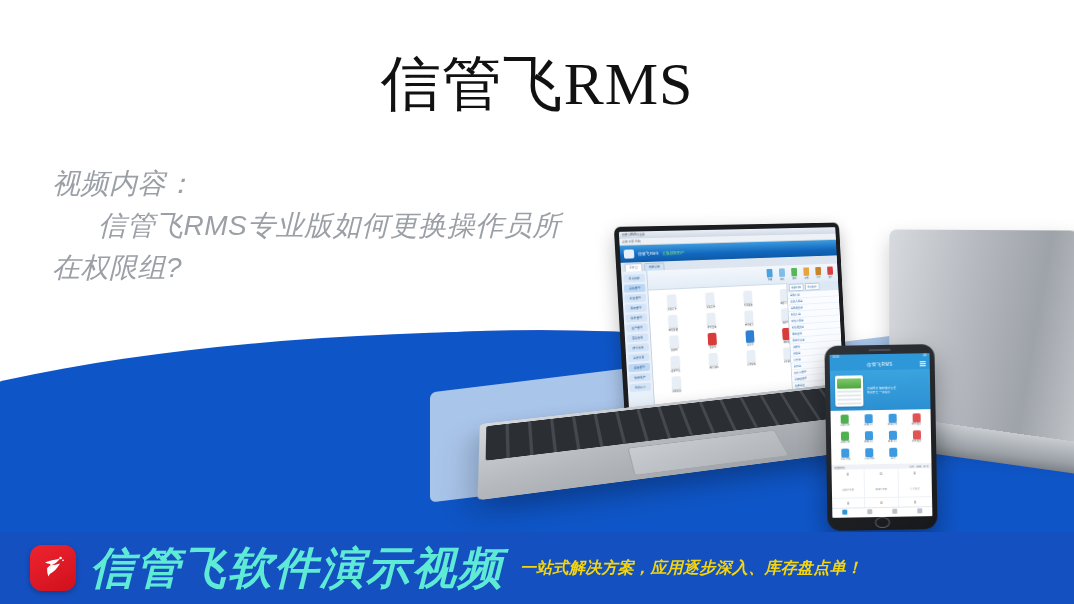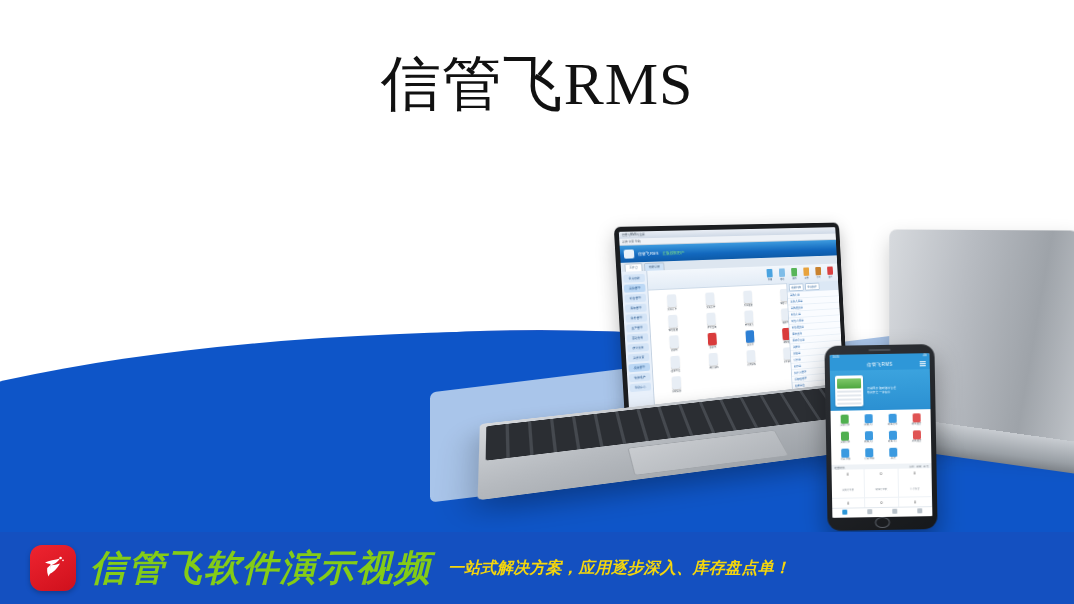--- a/index.html
+++ b/index.html
@@ -214,40 +214,45 @@
     box-sizing:border-box;
   }
   .logo{
     width:46px;height:46px;border-radius:12px;
     background:linear-gradient(150deg,#ee2430,#cf101c);
     position:relative;flex:0 0 auto;margin-right:14px;
     box-shadow:0 2px 5px rgba(0,0,0,.25);
   }
   .logo svg{position:absolute;left:50%;top:50%;transform:translate(-50%,-50%);}
   .banner-title{
-    font-size:36px;font-weight:700;font-style:italic;color:#84cc16;
+    font-size:44px;font-weight:700;font-style:italic;color:#5eead4;
     letter-spacing:2px;white-space:nowrap;margin-right:16px;line-height:40px;
   }
   .banner-tag{
     font-size:16px;font-style:italic;font-weight:700;color:#F5D60C;
     white-space:nowrap;letter-spacing:.3px;
   }
 </style>
 </head>
 <body>
 
 <div id="slide">
 
   <div class="wave-light"></div>
   <div class="wave-dark"></div>
   <div class="wave-top"></div>
   <div class="desk-band"></div>
 
   <div class="title">信管飞RMS</div>
 
+  <div class="body-copy">
+    <div>视频内容：</div>
+    <div class="ln2"><span class="indent"></span><span>信管飞RMS专业版如何更换操作员所</span></div>
+    <div>在权限组?</div>
+  </div>
 
   <div class="devices">
 
     <div class="laptop-back"></div>
     <div class="laptop-back-base">
       
     </div>
 
     <div class="laptop-front">
       <div class="lf-bezel"></div>

